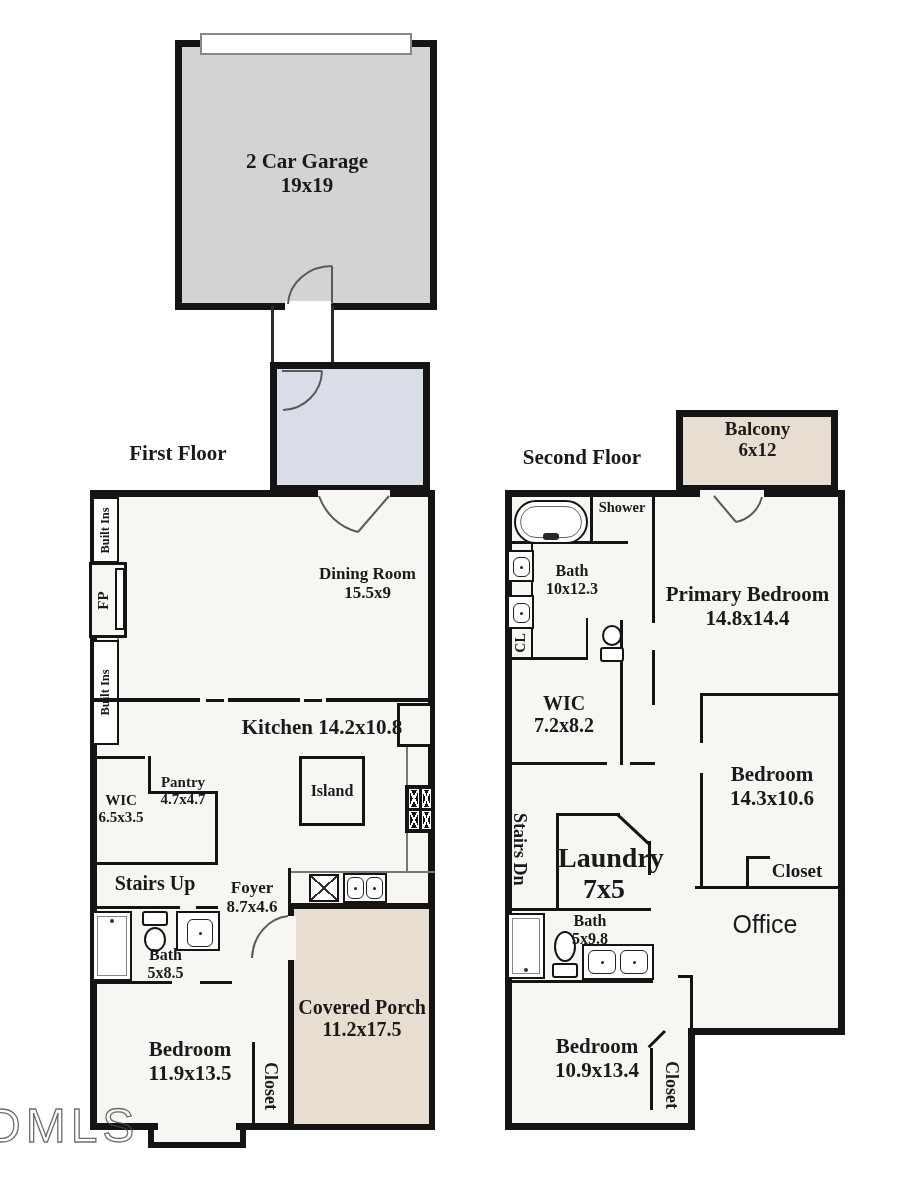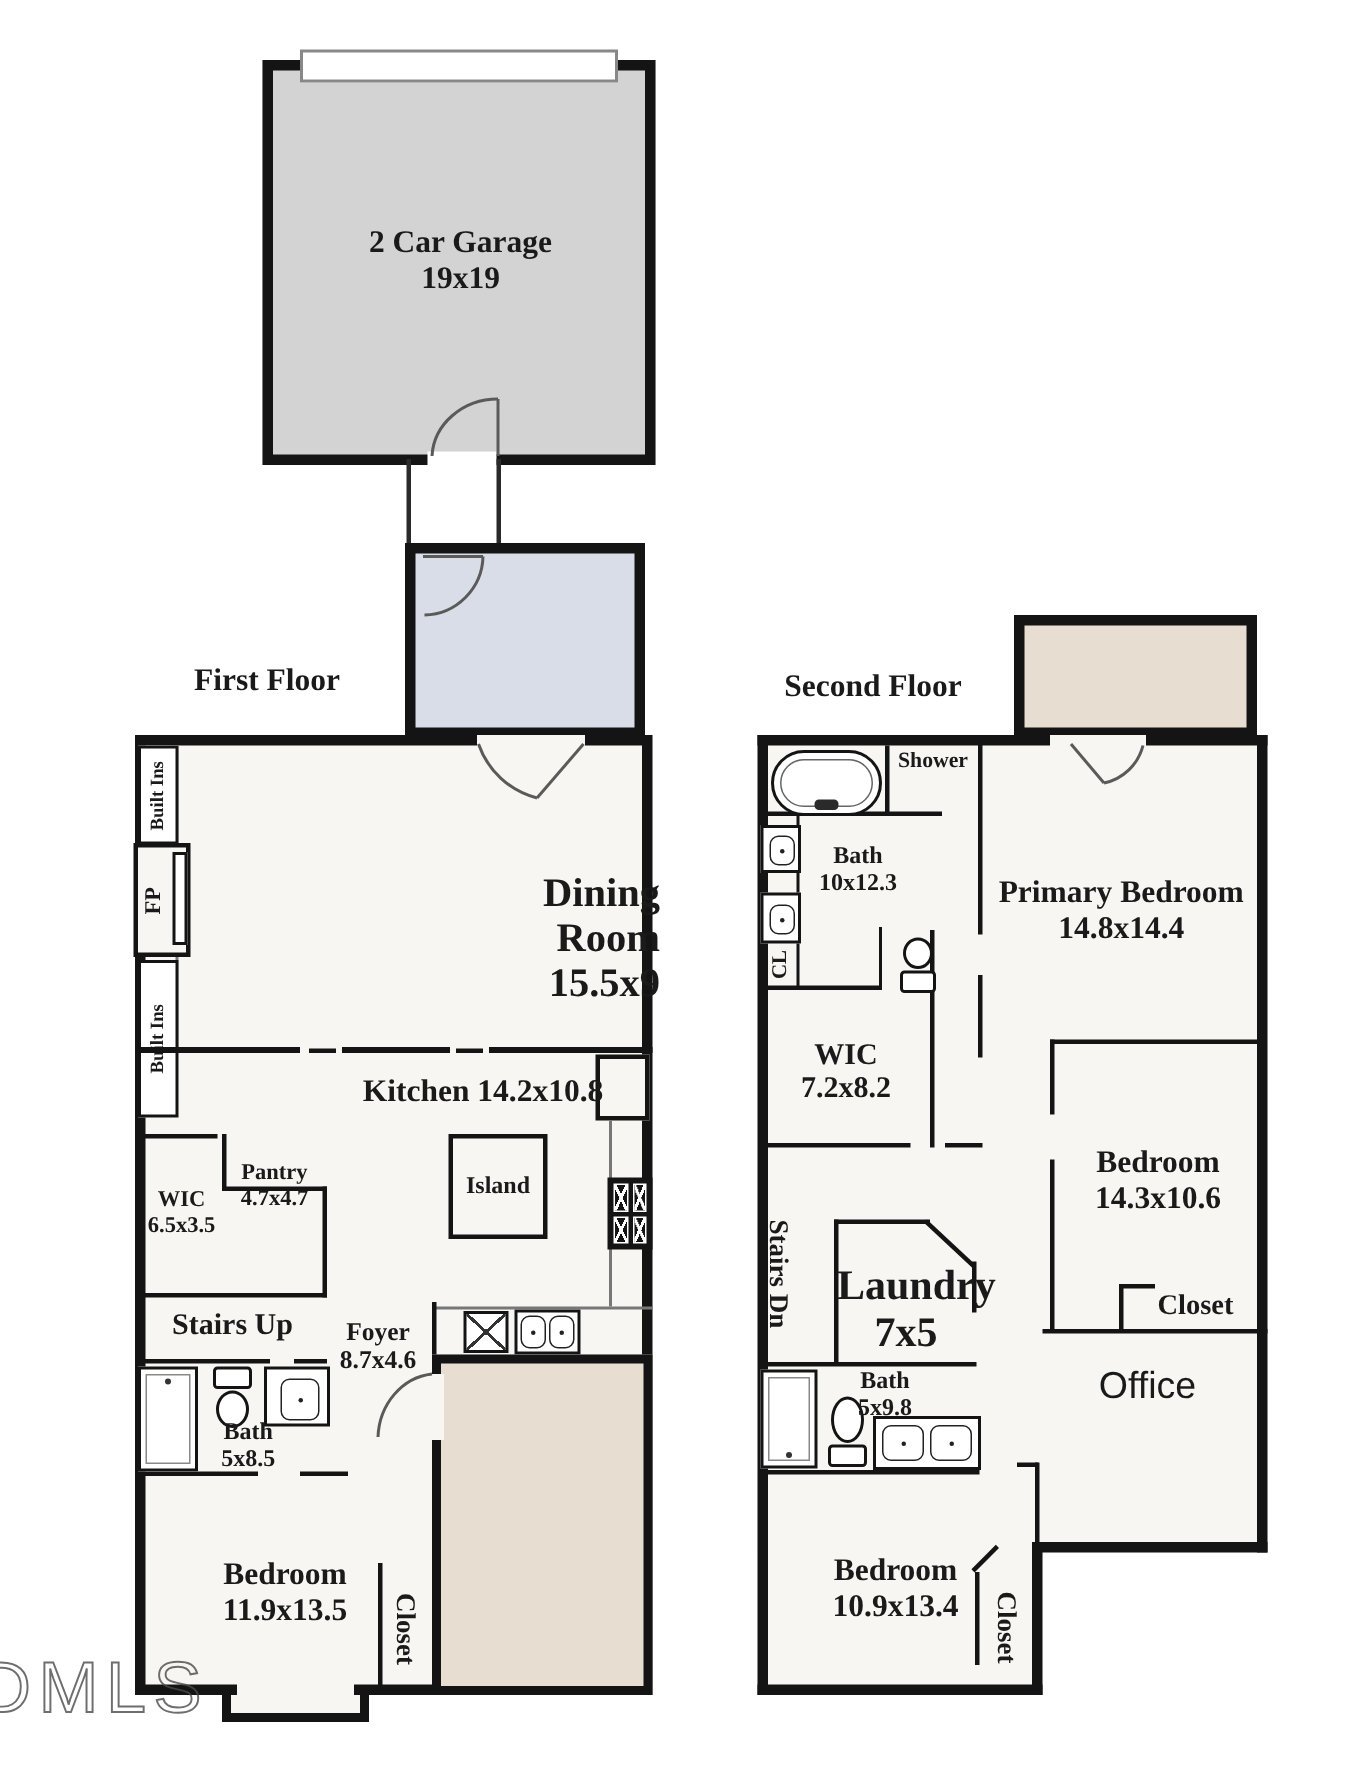--- a/index.html
+++ b/index.html
@@ -135,27 +135,31 @@
   </div>
   <div class="abs toilet" style="left:140px;top:911px;width:30px;height:42px;">
     <div class="tank"></div>
     <div class="bowl"></div>
   </div>
   <div class="abs fixture" style="left:176px;top:911px;width:44px;height:40px;border-width:2.5px;">
     <span class="sinkcell" style="position:absolute;left:9px;top:6px;width:24px;height:26px;"></span>
   </div>
 
   <div class="abs" style="left:288px;top:903px;width:147px;height:227px;background:#e8ddd1;border:6px solid #141414;box-sizing:border-box;"></div>
+  <div class="abs label" style="left:292px;top:996px;width:140px;font-size:20px;">
+    <span class="nm">Covered Porch</span>
+    <span class="dm">11.2x17.5</span>
+  </div>
 
   <div class="abs fill" style="left:287px;top:916px;width:9px;height:44px;"></div>
   <svg class="door" style="left:250px;top:914px;" width="40" height="46" viewBox="0 0 40 46">
     <path d="M38,2 A40,44 0 0 0 2,44"></path>
   </svg>
 
-  <div class="abs label" style="left:295px;top:580px;width:145px;font-size:27px;text-align:right;">
+  <div class="abs label" style="left:295px;top:564px;width:145px;font-size:17px;">
     <span class="nm">Dining Room</span>
     <span class="dm">15.5x9</span>
   </div>
   <div class="abs label" style="left:222px;top:716px;width:200px;font-size:21px;white-space:nowrap;">
     <span>Kitchen</span>
     <span>14.2x10.8</span>
   </div>
   <div class="abs label" style="left:92px;top:792px;width:58px;font-size:15px;">
     <span class="nm">WIC</span>
     <span class="dm">6.5x3.5</span>
@@ -175,20 +179,24 @@
   </div>
   <div class="abs label" style="left:110px;top:1038px;width:160px;font-size:21px;">
     <span class="nm">Bedroom</span>
     <span class="dm">11.9x13.5</span>
   </div>
   <div class="abs vwrap" style="left:255px;top:1046px;width:30px;height:80px;">
     <span class="vert-down" style="font-size:18px;">Closet</span>
   </div>
 
   <div class="abs room" style="left:676px;top:410px;width:162px;height:82px;background:#e8ddd1;"></div>
+  <div class="abs label" style="left:690px;top:418px;width:135px;font-size:19px;">
+    <span class="nm">Balcony</span>
+    <span class="dm">6x12</span>
+  </div>
 
   <div class="abs fill" style="left:505px;top:490px;width:340px;height:545px;"></div>
   <div class="abs fill" style="left:505px;top:980px;width:190px;height:150px;"></div>
 
   <div class="abs wall" style="left:505px;top:490px;width:340px;height:7px;"></div>
   <div class="abs wall" style="left:505px;top:490px;width:7px;height:640px;"></div>
   <div class="abs wall" style="left:838px;top:490px;width:7px;height:545px;"></div>
   <div class="abs wall" style="left:688px;top:1028px;width:157px;height:7px;"></div>
   <div class="abs wall" style="left:688px;top:1028px;width:7px;height:102px;"></div>
   <div class="abs wall" style="left:505px;top:1123px;width:190px;height:7px;"></div>

